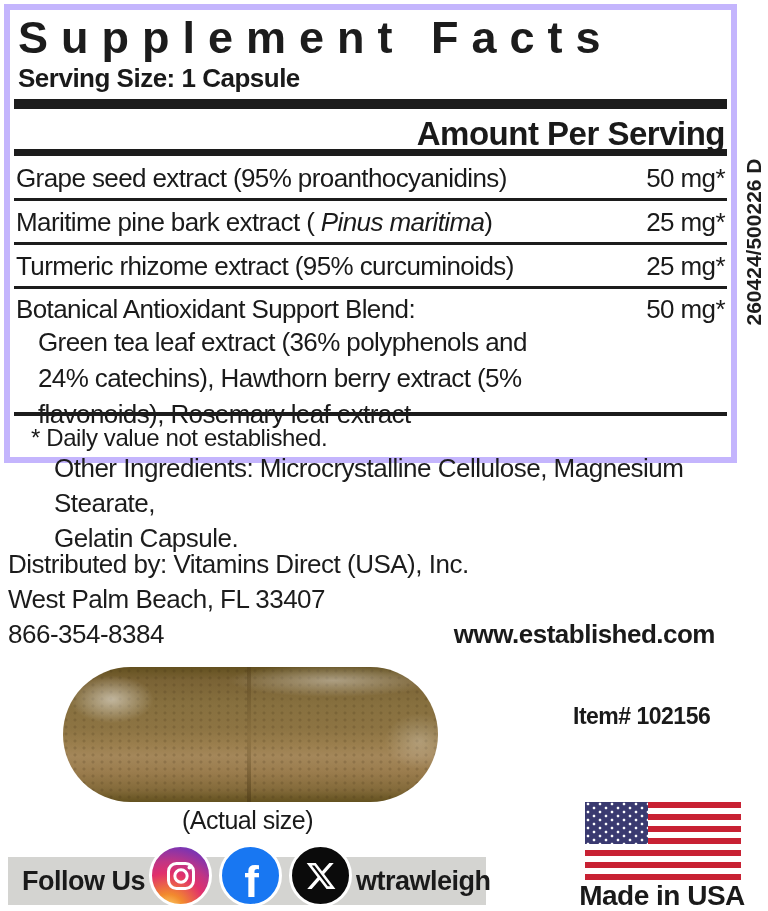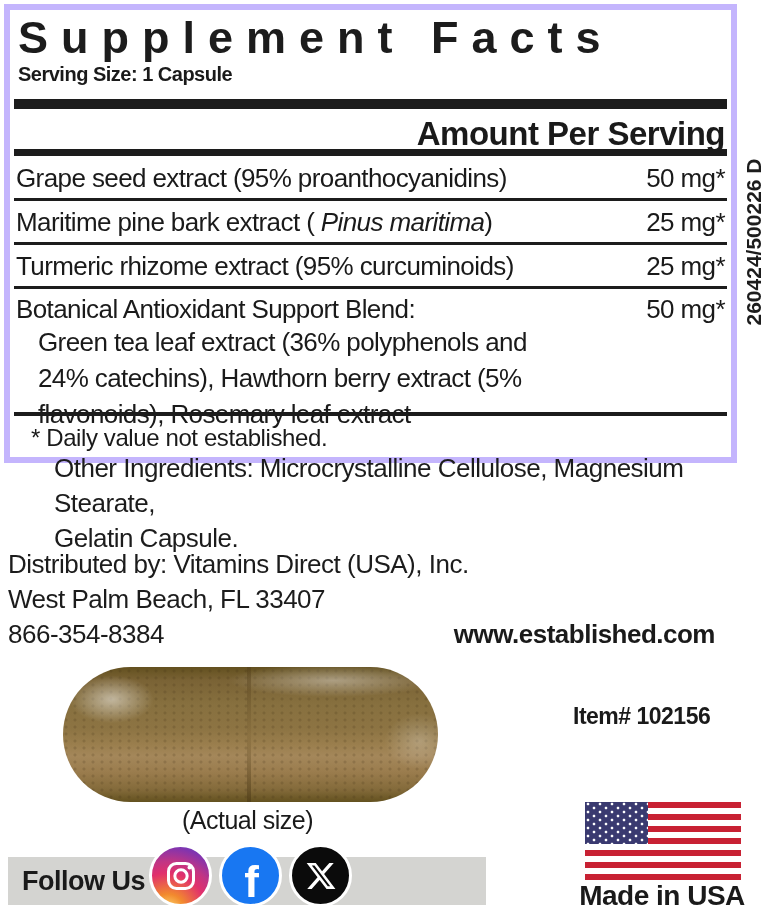--- a/index.html
+++ b/index.html
@@ -12,21 +12,21 @@
   
   .facts-box {
     position:absolute; left:4px; top:4px; width:733px; height:459px;
     border:6px solid #c4b5fd; background:#fff;
   }
   .facts-title {
     position:absolute; left:8px; top:2px; font-size:45px; font-weight:700;
     letter-spacing:13px; white-space:nowrap; color:#1c1c1c;
   }
   .serving-size {
-    position:absolute; left:8px; top:53px; font-size:20px; font-weight:700;
+    position:absolute; left:8px; top:53px; font-size:26px; font-weight:700;
     letter-spacing:-0.5px;
   }
   .bar-thick { position:absolute; left:4px; right:4px; height:10px; background:#1c1c1c; }
   .bar-b1 { top:89px; }
   .bar-thin { position:absolute; left:4px; right:4px; height:7px; background:#1c1c1c; }
   .bar-b2 { top:139px; }
   .amount-header {
     position:absolute; right:6px; top:105px; font-size:33px; font-weight:700;
     letter-spacing:-0.5px;
   }
@@ -200,20 +200,21 @@
 
   <div class="item-number">Item# 102156</div>
 
   <div class="flag">
     <div class="flag-canton"></div>
   </div>
   <div class="made-in">Made in USA</div>
 
   <div class="follow-bar"></div>
   <div class="follow-label">Follow Us On</div>
+  <div class="handle-label">wtrawleigh</div>
 
   <div class="social-icon icon-instagram">
     <svg width="40" height="40" viewBox="0 0 48 48">
       <rect x="9" y="9" width="30" height="30" rx="9.5" fill="none" stroke="#fff" stroke-width="3.6"></rect>
       <circle cx="24" cy="24" r="7.4" fill="none" stroke="#fff" stroke-width="3.6"></circle>
       <circle cx="34.3" cy="13.8" r="2.5" fill="#fff"></circle>
     </svg>
   </div>
   <div class="social-icon icon-facebook">
     <span class="fb-f">f</span>

